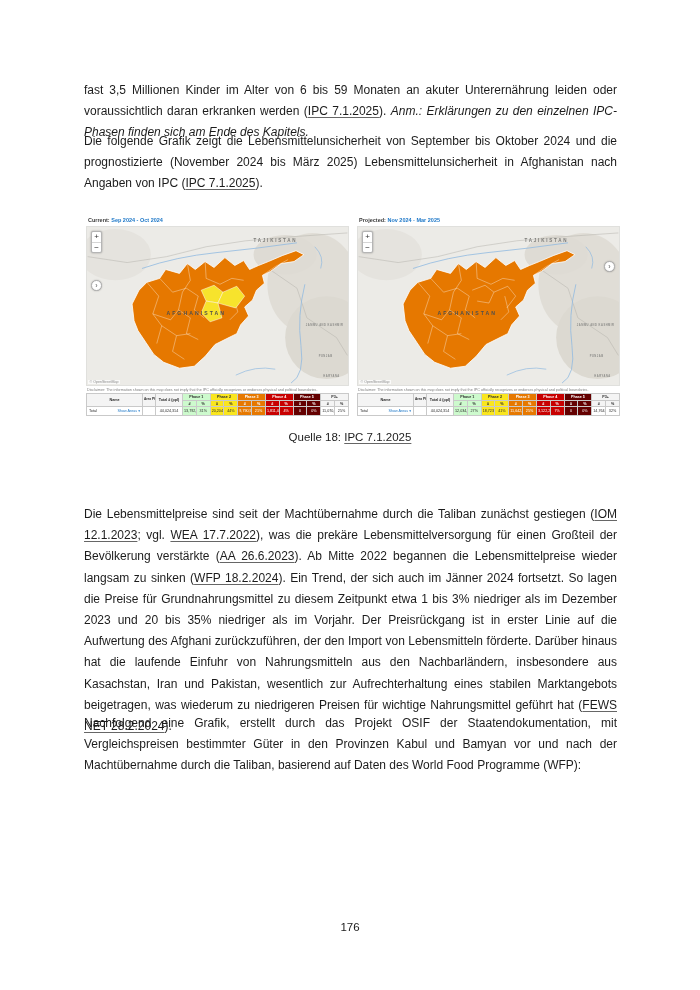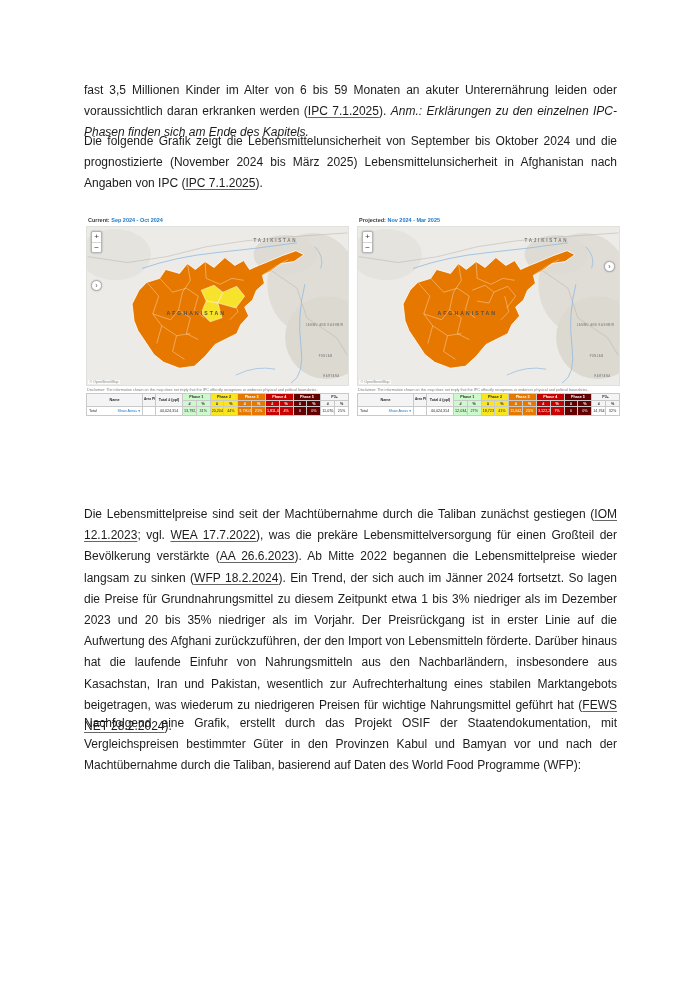--- a/index.html
+++ b/index.html
@@ -280,19 +280,21 @@
           <td class="ph5">0</td>
           <td class="ph5">0%</td>
           <td>14,764,724</td>
           <td>32%</td>
         </tr>
       </tbody>
         </table>
     </div>
   </div>
 
+  <div id="caption"><span>Quelle 18: </span><span class="doclink">IPC 7.1.2025</span></div>
 
   <p class="para" id="p3"><span>Die Lebensmittelpreise sind seit der Machtübernahme durch die Taliban zunächst gestiegen (</span><span class="doclink">IOM 12.1.2023</span><span>; vgl. </span><span class="doclink">WEA 17.7.2022</span><span>), was die prekäre Lebensmittelversorgung für einen Großteil der Bevölkerung verstärkte (</span><span class="doclink">AA 26.6.2023</span><span>). Ab Mitte 2022 begannen die Lebensmittelpreise wieder langsam zu sinken (</span><span class="doclink">WFP 18.2.2024</span><span>). Ein Trend, der sich auch im Jänner 2024 fortsetzt. So lagen die Preise für Grundnahrungsmittel zu diesem Zeitpunkt etwa 1 bis 3% niedriger als im Dezember 2023 und 20 bis 35% niedriger als im Vorjahr. Der Preisrückgang ist in erster Linie auf die Aufwertung des Afghani zurückzuführen, der den Import von Lebensmitteln förderte. Darüber hinaus hat die laufende Einfuhr von Nahrungsmitteln aus den Nachbarländern, insbesondere aus Kasachstan, Iran und Pakistan, wesentlich zur Aufrechterhaltung eines stabilen Marktangebots beigetragen, was wiederum zu niedrigeren Preisen für wichtige Nahrungsmittel geführt hat (</span><span class="doclink">FEWS NET 28.2.2024</span><span>).</span></p>
 
   <p class="para" id="p4">Nachfolgend eine Grafik, erstellt durch das Projekt OSIF der Staatendokumentation, mit Vergleichspreisen bestimmter Güter in den Provinzen Kabul und Bamyan vor und nach der Machtübernahme durch die Taliban, basierend auf Daten des World Food Programme (WFP):</p>
 
+  <div id="pageno">176</div>
 
 </div>
 
 </body></html>

